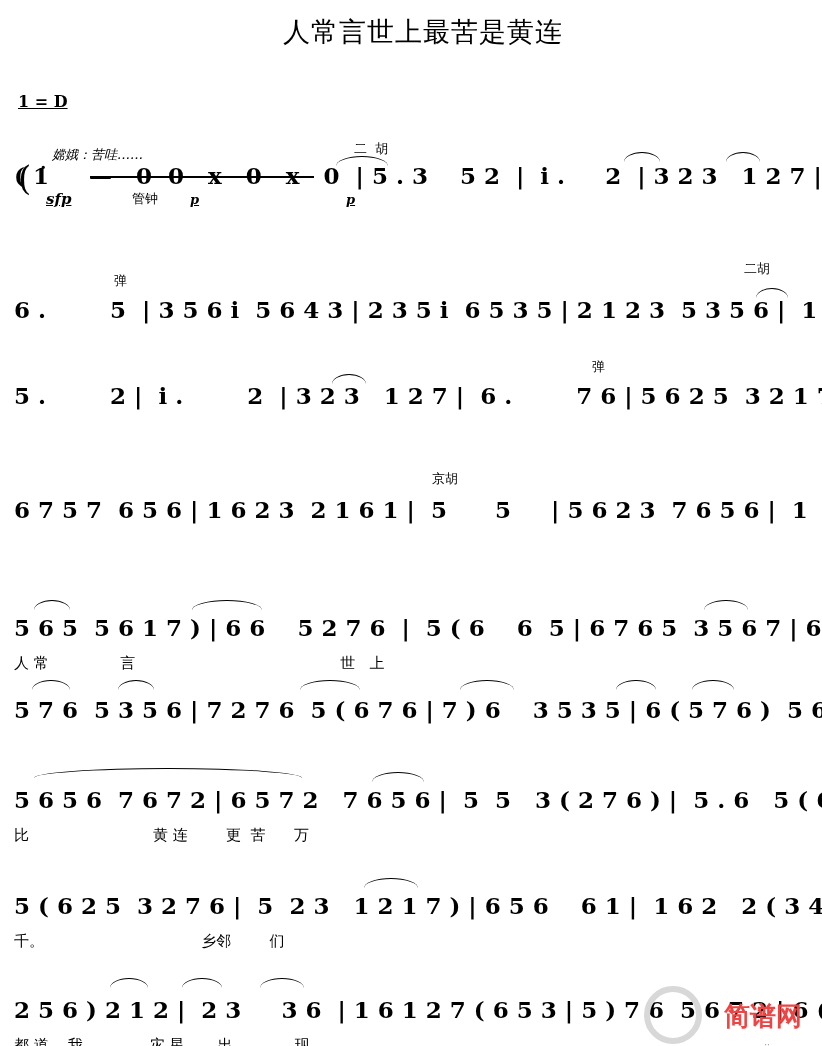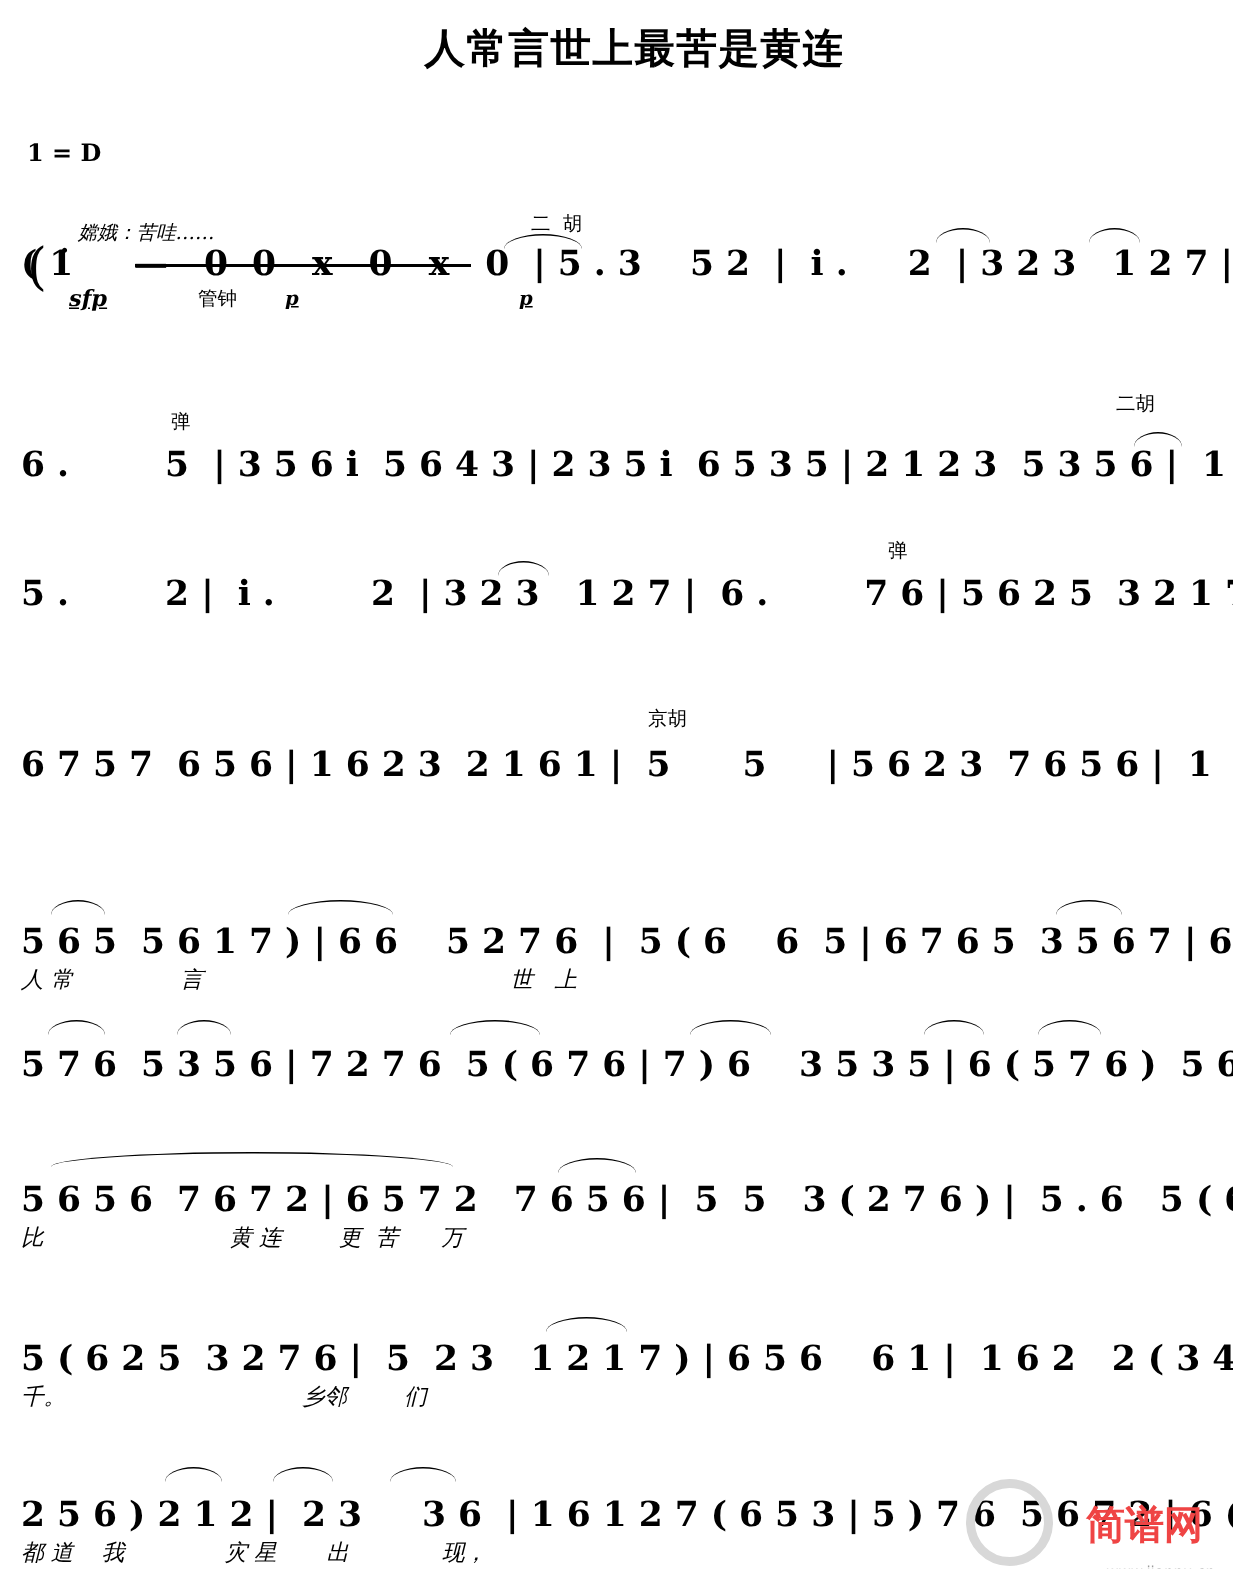--- a/index.html
+++ b/index.html
@@ -10,21 +10,21 @@
     color:#000;
     position:relative;
     overflow:hidden;
   }
   .sheet{position:relative;width:822px;height:1046px;}
 
   
   .title{
     text-align:center;
     font-family:"DejaVu Serif","Liberation Serif",serif;
-    font-weight:bold;
+    font-weight:normal;
     font-size:27px;
     letter-spacing:1px;
     margin-top:14px;
     margin-left:24px;
   }
   .subtitle{
     text-align:center;
     font-family:"DejaVu Serif","Liberation Serif",serif;
     font-size:15px;
     margin-top:12px;
@@ -42,20 +42,21 @@
     font-size:14px;
     line-height:25px;
     text-align:right;
   }
   .credits span{letter-spacing:1px;}
   .keysig{
     position:absolute;left:18px;top:78px;
     font-family:"DejaVu Serif","Liberation Serif",serif;
     font-weight:bold;
     font-size:16px;
+    text-decoration:underline;
   }
 
   
   .row{
     position:absolute;
     left:14px;
     width:796px;
     height:78px;
   }
   .notes{
@@ -63,26 +64,25 @@
     left:0;top:20px;
     width:796px;
     font-family:"DejaVu Serif","Liberation Serif",serif;
     font-size:23px;
     font-weight:bold;
     letter-spacing:0px;
     white-space:pre;
   }
   .lyrics{
     position:absolute;
-    left:0;top:50px;
+    left:0;top:60px;
     width:796px;
     font-family:"DejaVu Serif","Liberation Serif",serif;
     font-size:15px;
     white-space:pre;
-    font-style:italic;
   }
   .annot{
     position:absolute;
     font-family:"DejaVu Serif","Liberation Serif",serif;
     font-size:13px;
     white-space:pre;
   }
   .dyn{
     position:absolute;
     font-family:"DejaVu Serif","Liberation Serif",serif;

